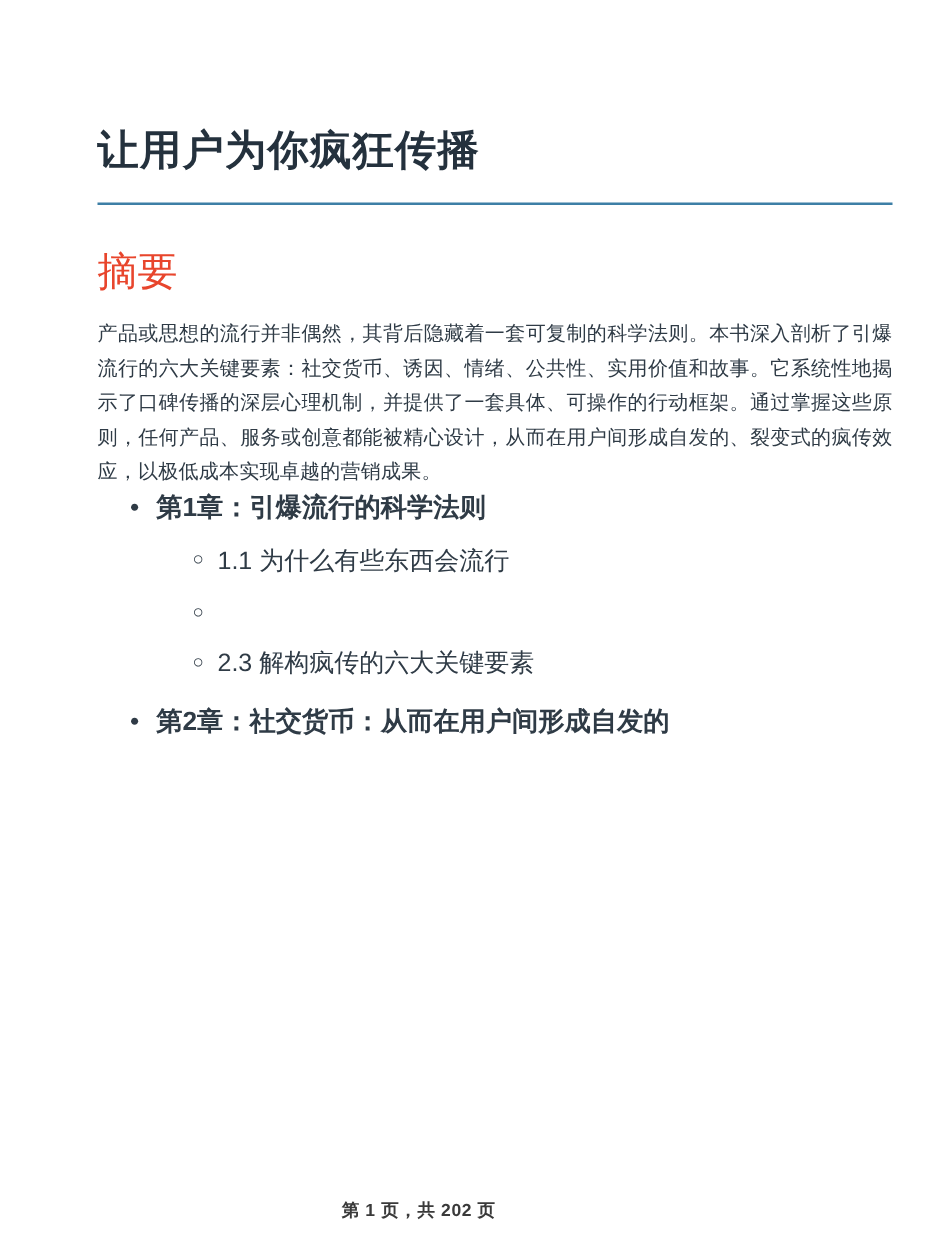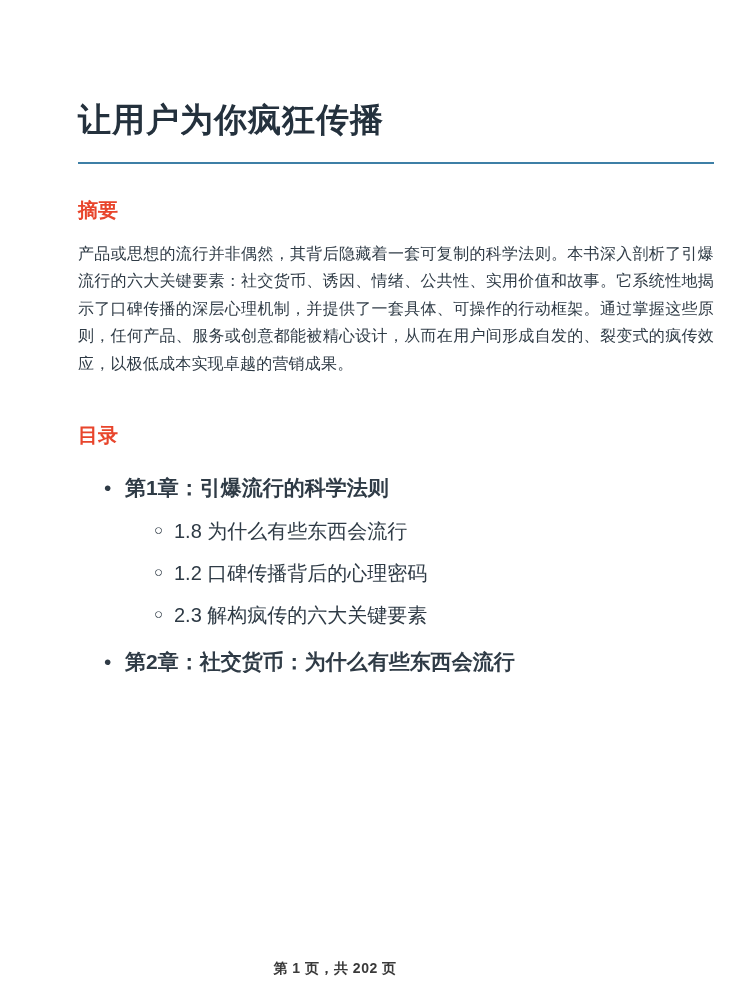--- a/index.html
+++ b/index.html
@@ -32,22 +32,22 @@
     margin: 0 0 22px 0;
     line-height: 1.2;
   }
   .title-rule {
     height: 2px;
     background: #3d7fa6;
     width: 100%;
     margin: 0 0 34px 0;
   }
   .section-heading {
-    font-size: 20px;
-    font-weight: bold;
+    font-size: 32px;
+    font-weight: normal;
     color: #e8452c;
     margin: 0 0 18px 0;
     line-height: 1.2;
   }
   .section-heading.toc {
     color: #e8452c;
     margin-top: 46px;
     margin-bottom: 26px;
   }
   .abstract-text {
@@ -126,52 +126,50 @@
 <body>
 
 <div class="page">
 
   <h1 class="doc-title">让用户为你疯狂传播</h1>
   <div class="title-rule"></div>
 
   <h2 class="section-heading">摘要</h2>
   <p class="abstract-text">产品或思想的流行并非偶然，其背后隐藏着一套可复制的科学法则。本书深入剖析了引爆流行的六大关键要素：社交货币、诱因、情绪、公共性、实用价值和故事。它系统性地揭示了口碑传播的深层心理机制，并提供了一套具体、可操作的行动框架。通过掌握这些原则，任何产品、服务或创意都能被精心设计，从而在用户间形成自发的、裂变式的疯传效应，以极低成本实现卓越的营销成果。</p>
 
-  <h2 class="section-heading toc">目录</h2>
 
   <ul class="toc-list">
     <li>
       <div class="chapter-row">
         <span class="bullet-disc">•</span>
         <span class="chapter-label">第1章：引爆流行的科学法则</span>
       </div>
       <ul class="sub-list">
         <li>
           <div class="sub-row">
             <span class="bullet-circle">○</span>
-            <span class="sub-label">1.8 为什么有些东西会流行</span>
+            <span class="sub-label">1.1 为什么有些东西会流行</span>
           </div>
         </li>
         <li>
           <div class="sub-row">
             <span class="bullet-circle">○</span>
-            <span class="sub-label">1.2 口碑传播背后的心理密码</span>
           </div>
         </li>
         <li>
           <div class="sub-row">
             <span class="bullet-circle">○</span>
             <span class="sub-label">2.3 解构疯传的六大关键要素</span>
           </div>
         </li>
       </ul>
     </li>
     <li>
       <div class="chapter-row">
         <span class="bullet-disc">•</span>
-        <span class="chapter-label">第2章：社交货币：为什么有些东西会流行</span>
+        <span class="chapter-label">第2章：社交货币：从而在用户间形成自发的</span>
       </div>
     </li>
   </ul>
 
 </div>
 
 <div class="page-footer">第 1 页，共 202 页</div>
 
 </body></html>

